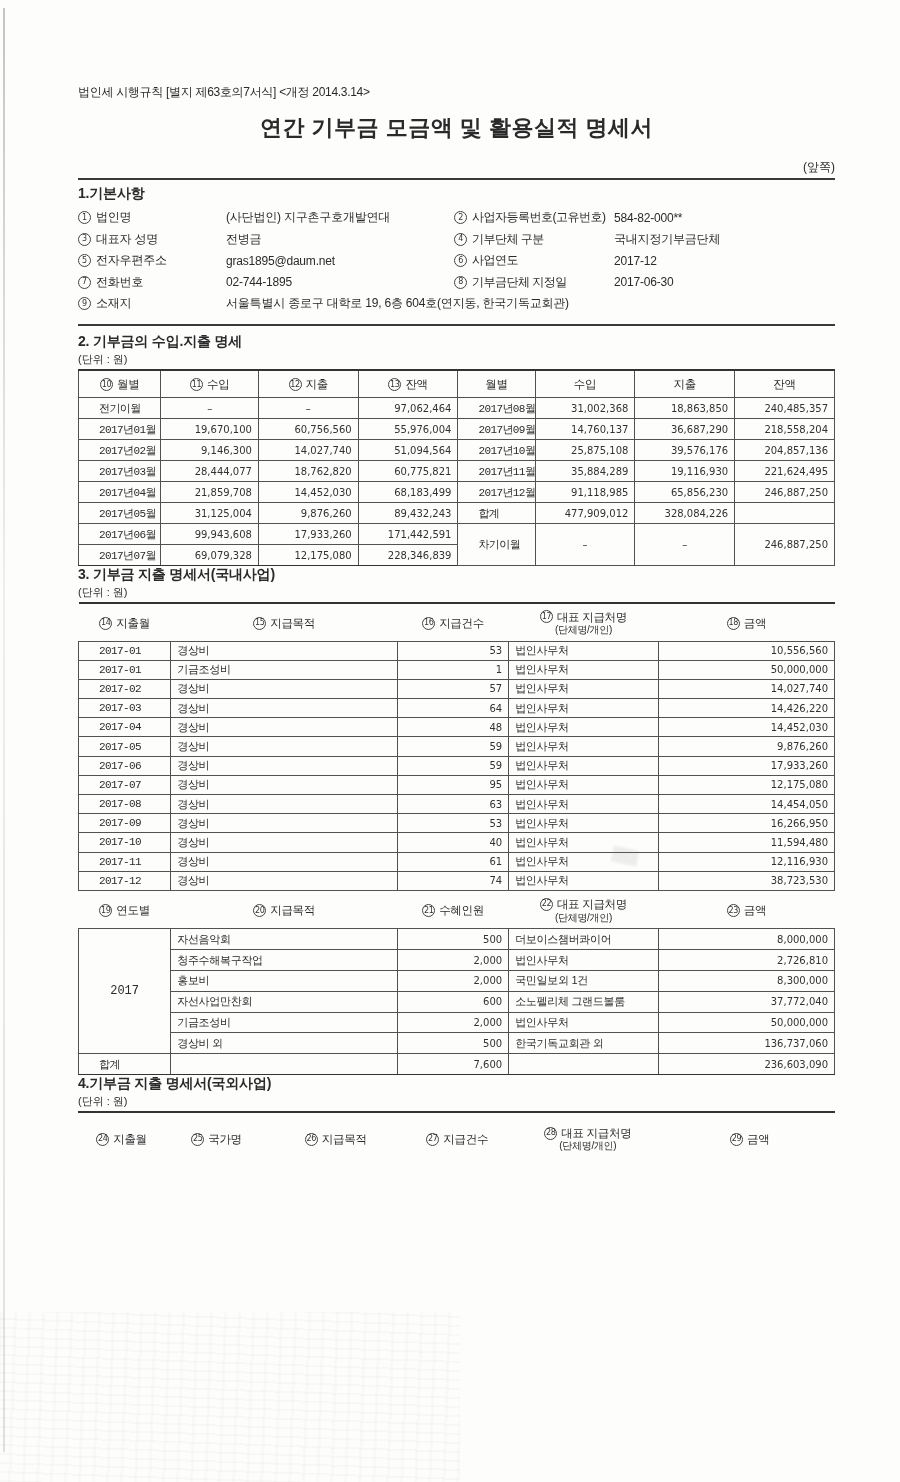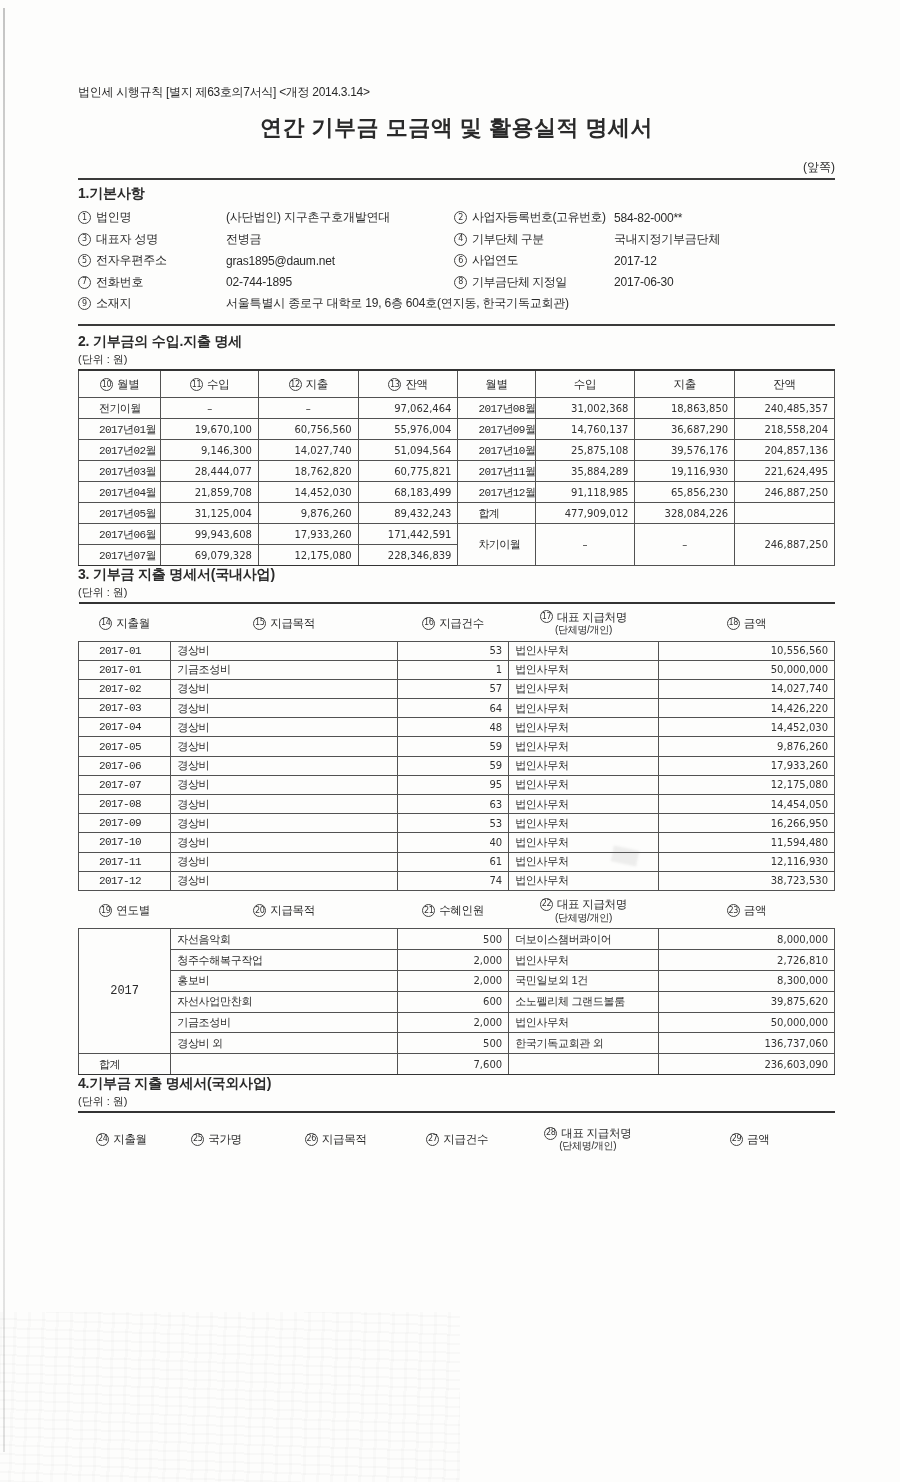--- a/index.html
+++ b/index.html
@@ -500,21 +500,21 @@
         <tr>
           <td class="c-left">홍보비</td>
           <td class="c-num">2,000</td>
           <td class="c-left">국민일보외 1건</td>
           <td class="c-num">8,300,000</td>
         </tr>
         <tr>
           <td class="c-left">자선사업만찬회</td>
           <td class="c-num">600</td>
           <td class="c-left">소노펠리체 그랜드볼룸</td>
-          <td class="c-num">39,875,620</td>
+          <td class="c-num">37,772,040</td>
         </tr>
         <tr>
           <td class="c-left">기금조성비</td>
           <td class="c-num">2,000</td>
           <td class="c-left">법인사무처</td>
           <td class="c-num">50,000,000</td>
         </tr>
         <tr>
           <td class="c-left">경상비 외</td>
           <td class="c-num">500</td>

